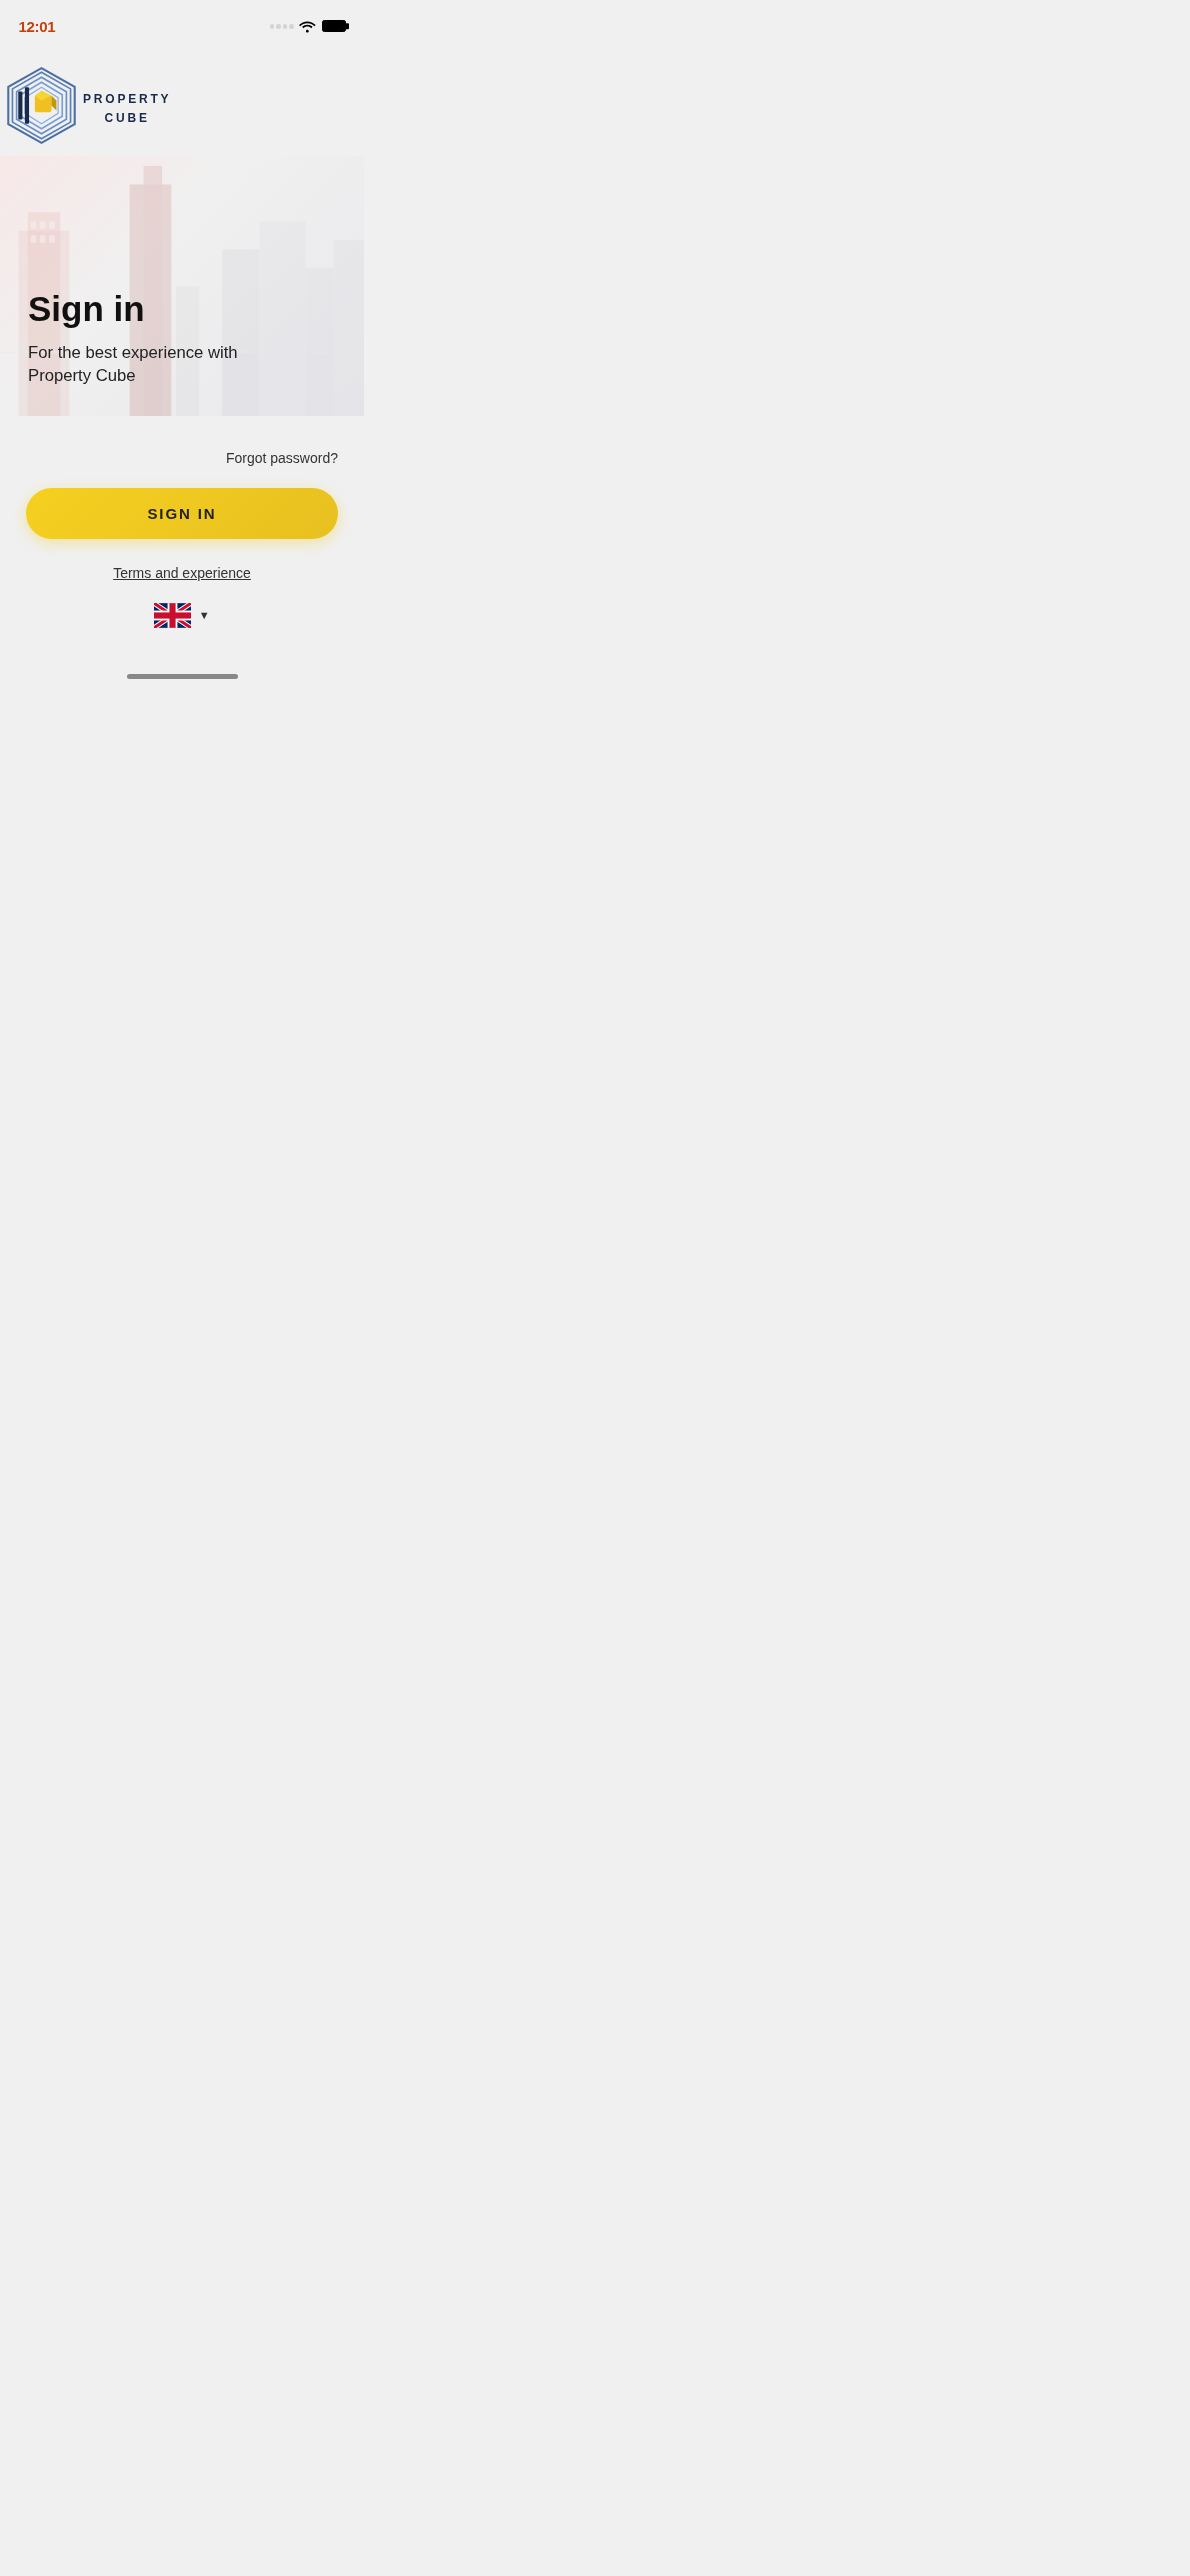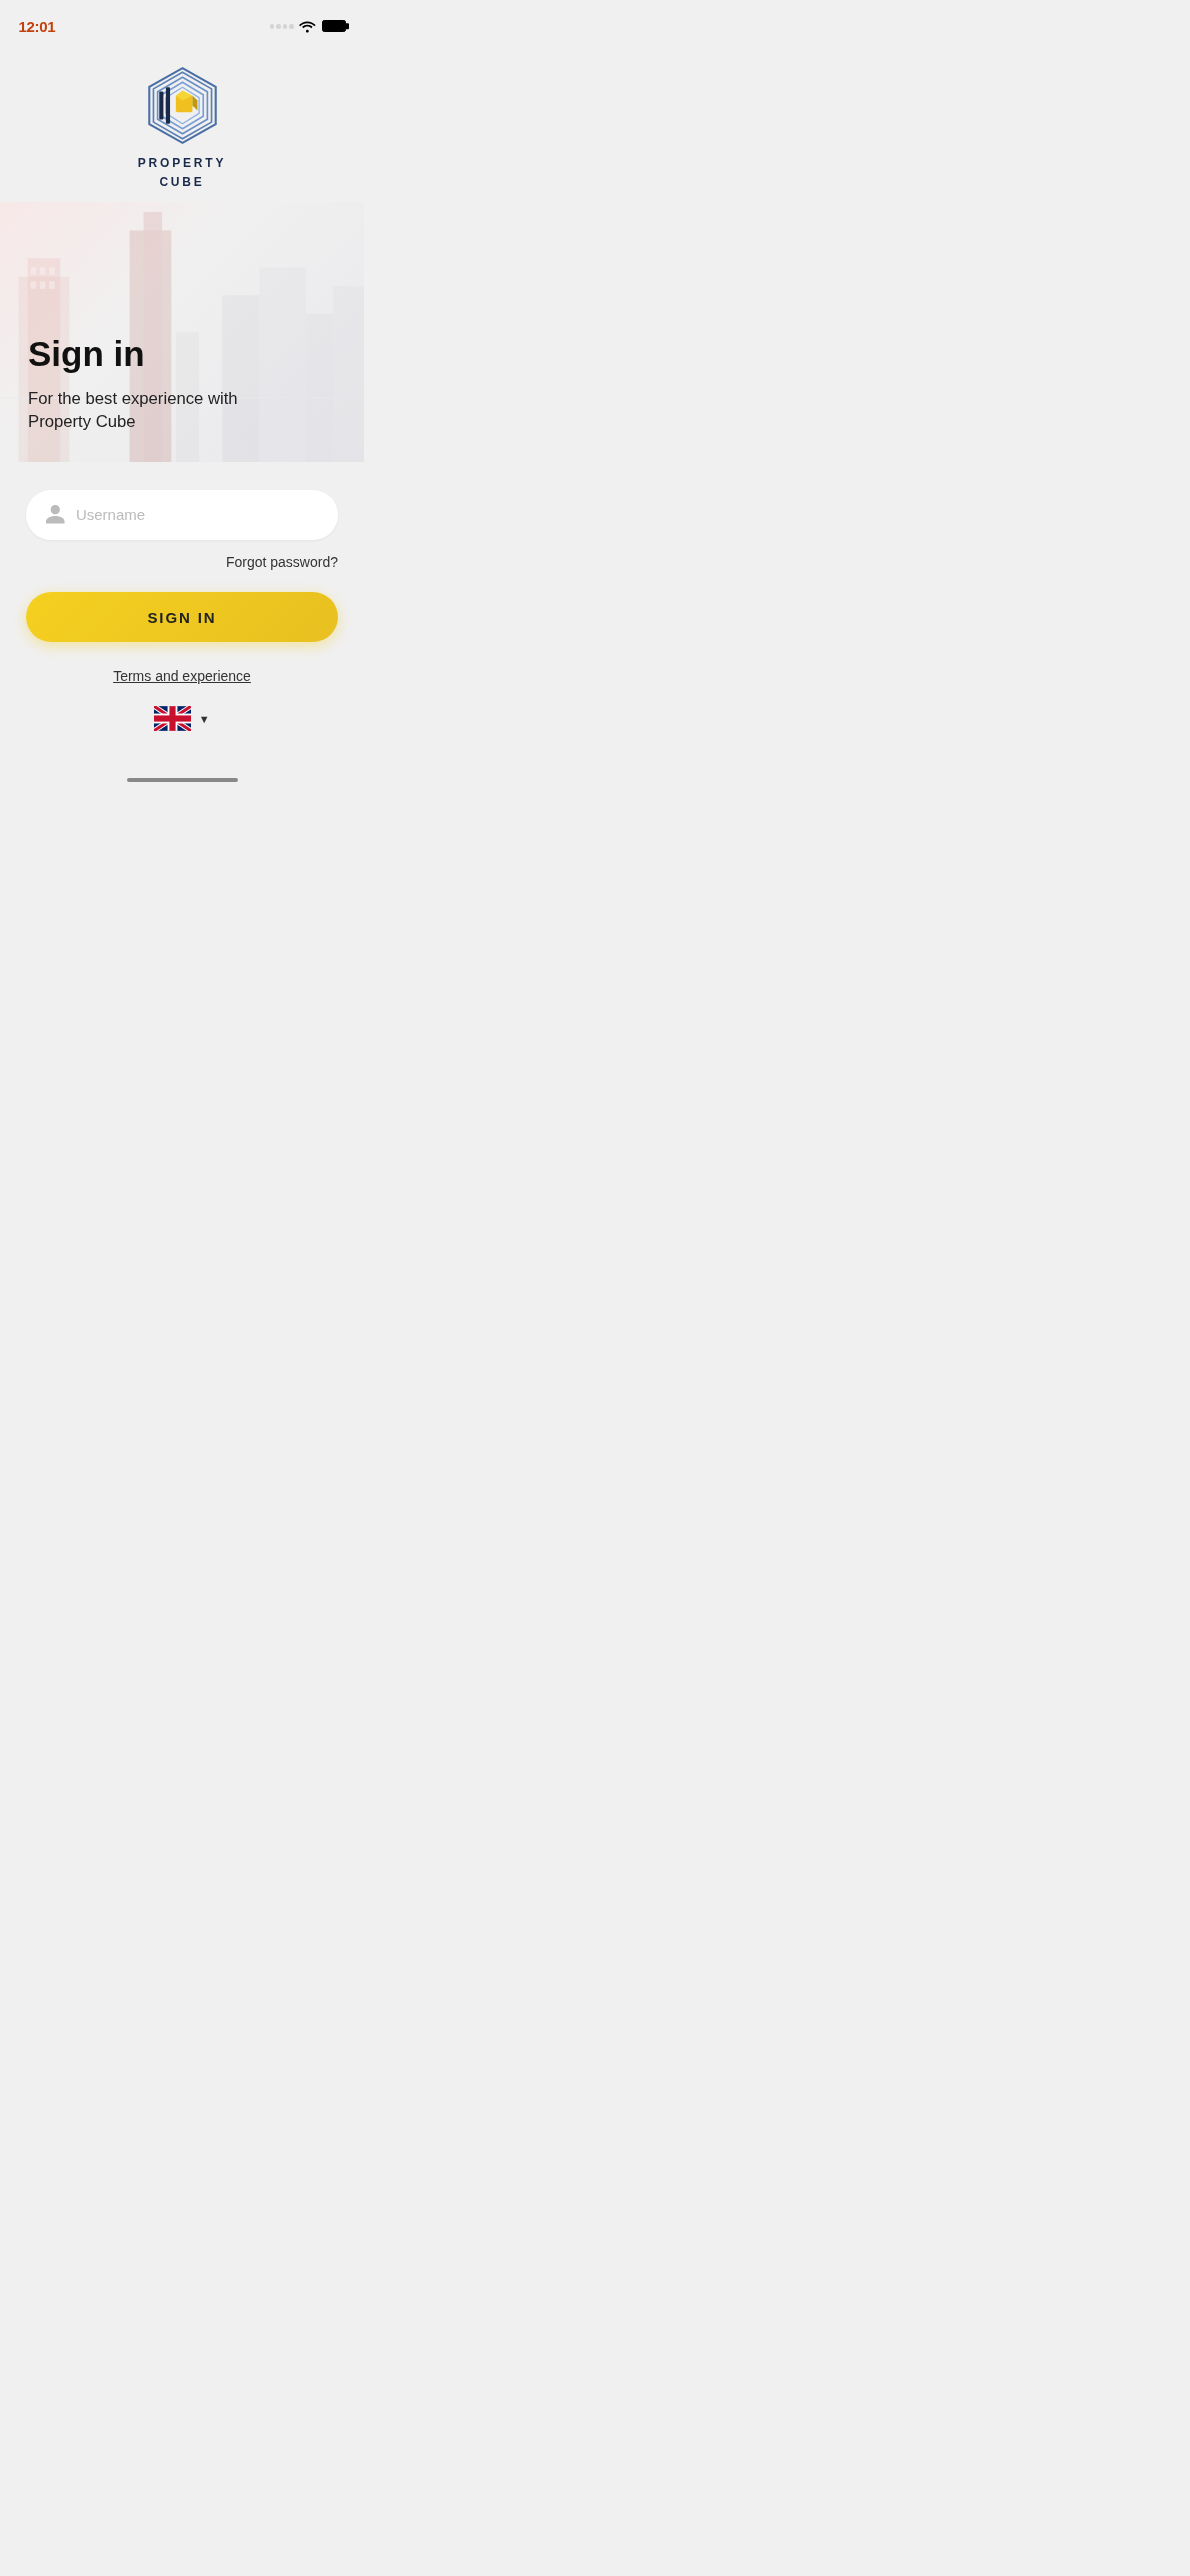--- a/index.html
+++ b/index.html
@@ -66,21 +66,21 @@
       transform: translateY(-50%);
       width: 2.8px;
       height: 5.6px;
       background: #000;
       border-radius: 0 0.9px 0.9px 0;
     }
 
     
     .logo-section {
       display: flex;
-      flex-direction: column;
+      flex-direction: row;
       align-items: center;
       padding: 18.5px 0 9.3px 0;
     }
 
     .logo-container {
       width: 83px;
       height: 83px;
       position: relative;
     }
 
@@ -320,27 +320,20 @@
 
   <div class="hero-text">
     <div class="hero-title">Sign in</div>
     <div class="hero-subtitle">For the best experience with Property Cube</div>
   </div>
 </div>
 
 <div class="form-section">
 
   
-  <div class="input-wrapper">
-    <svg class="input-icon" width="18.5" height="20.4" viewBox="0 0 20 22" fill="none">
-      <path d="M10 10C12.76 10 15 7.76 15 5C15 2.24 12.76 0 10 0C7.24 0 5 2.24 5 5C5 7.76 7.24 10 10 10Z" fill="#bbb"></path>
-      <path d="M10 12C6.13 12 0 13.94 0 17.8V20H20V17.8C20 13.94 13.87 12 10 12Z" fill="#bbb"></path>
-    </svg>
-    <input class="input-field" type="text" placeholder="Username" style="">
-  </div>
 
   
 
   
   <div class="forgot-password">
     <a class="forgot-password-link" href="#">Forgot password?</a>
   </div>
 
   
   <button class="sign-in-button">SIGN IN</button>

